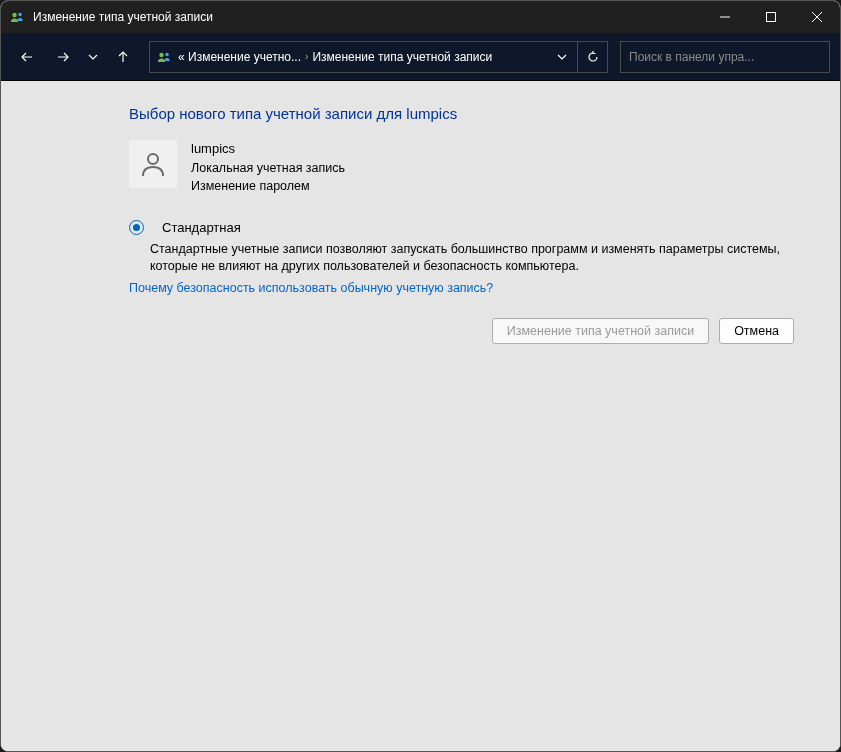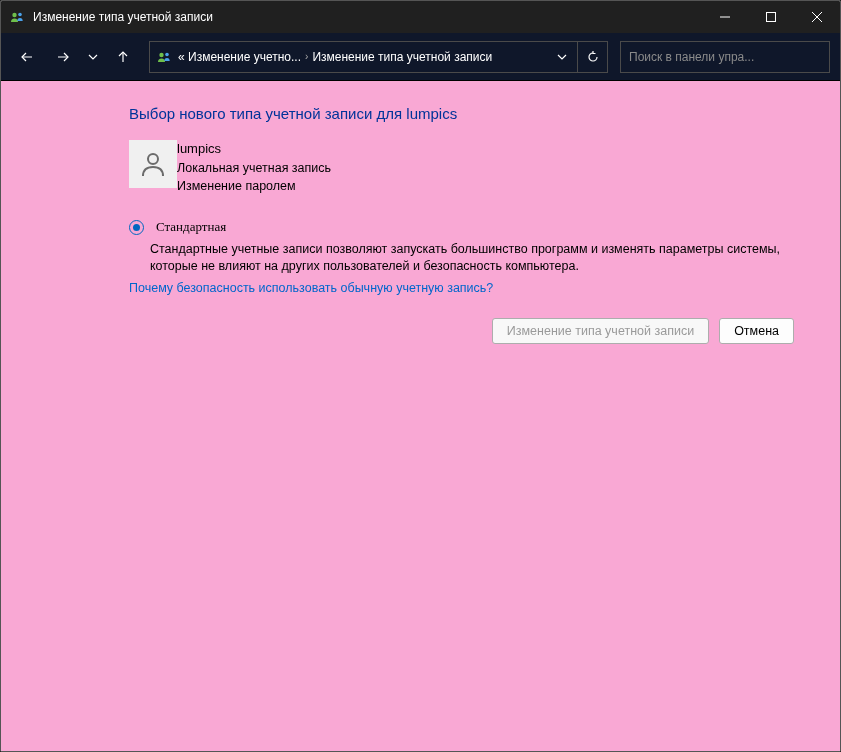--- a/index.html
+++ b/index.html
@@ -1,18 +1,18 @@
 <!DOCTYPE html>
 <html><head>
 <meta charset="utf-8">
 <style>
   * { box-sizing: border-box; margin: 0; padding: 0; }
   html, body { width: 841px; height: 752px; overflow: hidden; font-family: "Segoe UI", Tahoma, sans-serif; background: #1a1a1a; }
   .window {
-    width: 841px; height: 752px; background: #fff; border: 1px solid #555; border-radius: 2px;
+    width: 841px; height: 752px; background: #fff; border: 1px solid #555; border-radius: 8px;
     overflow: hidden; display: flex; flex-direction: column;
   }
   
   .titlebar {
     height: 32px; background: #202020; color: #fff; display: flex; align-items: center;
     padding-left: 8px; font-size: 12px;
   }
   .titlebar .app-icon { width: 16px; height: 16px; margin-right: 8px; position: relative; }
   .titlebar .app-icon svg { width: 16px; height: 16px; }
   .titlebar .title-text { flex: 0 0 auto; }
@@ -41,32 +41,32 @@
   .breadcrumb .bc-endbtn svg { width: 12px; height: 12px; stroke:#fff; stroke-width:1.2; fill:none; }
   .searchbox {
     width: 210px; height: 32px; border: 1px solid #4a4a4a; margin-left: 8px; display:flex; align-items:center;
     color: #9a9a9a; font-size: 12px; padding: 0 8px;
   }
   .searchbox input {
     background: transparent; border: none; outline: none; color: #fff; font-size: 12px; width: 100%;
   }
   .searchbox input::placeholder { color: #8a8a8a; }
   
-  .content { flex: 1; background: #f9a8d4; overflow: hidden; position: relative; }
+  .content { flex: 1; background: #e5e5e5; overflow: hidden; position: relative; }
   .content-inner { padding: 24px 40px 0 128px; }
   .heading { color: #003399; font-size: 15px; font-weight: 400; margin-bottom: 18px; }
-  .user-block { display: flex; align-items: flex-start; margin-bottom: 22px; }
+  .user-block { display: flex; align-items: flex-start; gap: 14px; margin-bottom: 22px; }
   .avatar {
     width: 48px; height: 48px; background: #f0f0f0; display:flex; align-items:center; justify-content:center;
   }
   .avatar svg { width: 32px; height: 32px; stroke:#6b6b6b; stroke-width:2; fill:none; }
   .user-info { font-size: 12.5px; line-height: 1.45; color: #000; }
   .user-info .username { font-size: 13px; }
   .options { font-size: 12.5px; color: #000; }
-  .option { display: flex; align-items: center; gap: 12px; margin-bottom: 4px; padding: 2px 0; font-family: Liberation Serif, serif; }
+  .option { display: flex; align-items: center; gap: 18px; margin-bottom: 4px; padding: 2px 0; }
   .option .radio {
     flex: 0 0 auto; width: 15px; height: 15px; border-radius: 50%; border: 1.5px solid #333;
     display:flex; align-items:center; justify-content:center; margin-top: 1px;
   }
   .option.checked .radio { border-color: #0067c0; }
   .option.checked .radio::after {
     content:""; width: 7px; height: 7px; border-radius:50%; background:#0067c0;
   }
   .option-label { font-size: 13px; }
   .option-desc { font-size: 12.5px; line-height: 1.35; color: #000; padding-left: 21px; max-width: 660px; }

